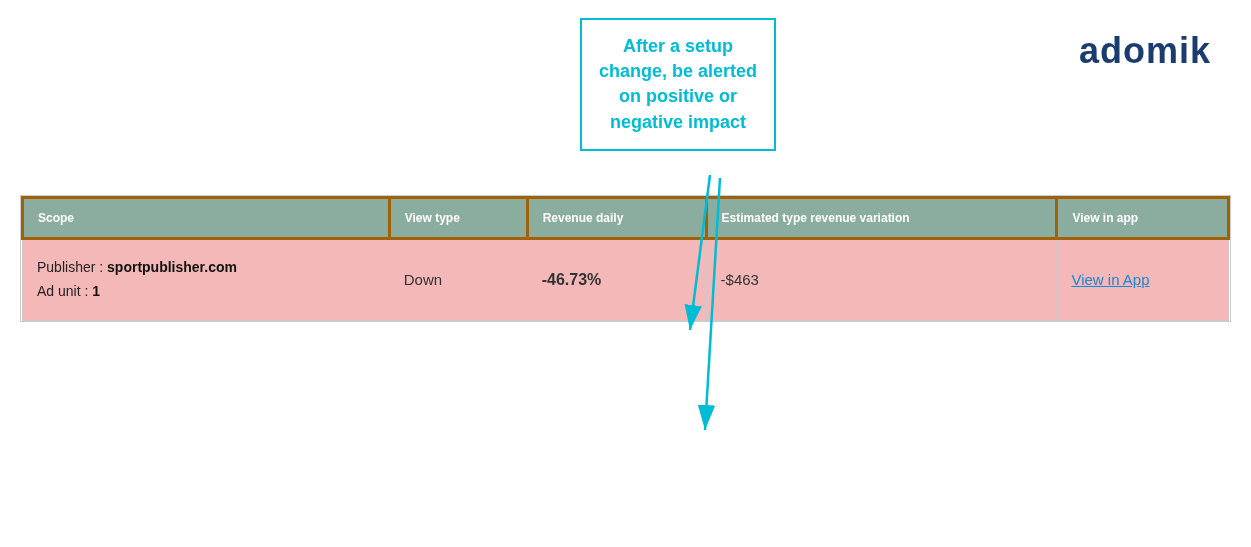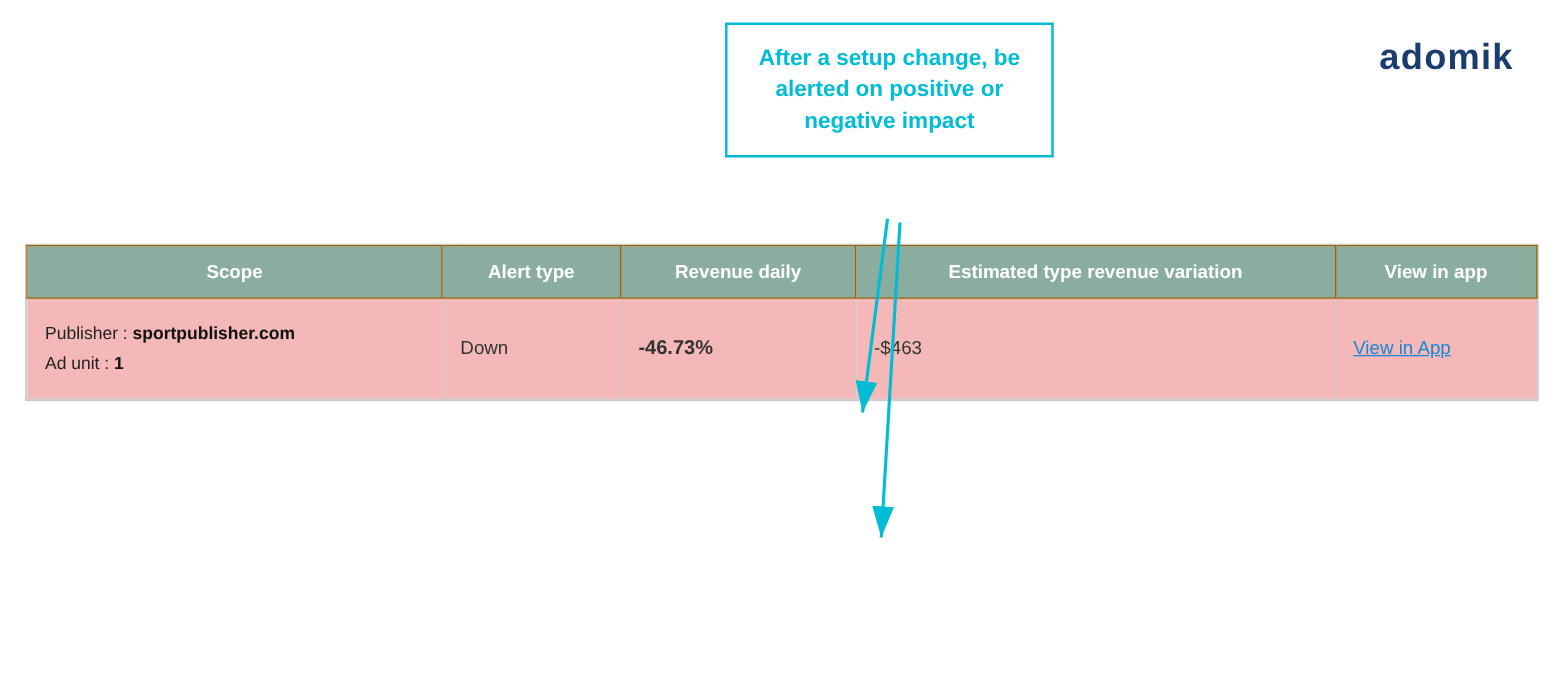--- a/index.html
+++ b/index.html
@@ -17,33 +17,33 @@
       height: 547px;
       position: relative;
       padding: 20px 20px 20px 20px;
     }
 
     
     .logo {
       position: absolute;
       top: 30px;
       right: 40px;
-      font-size: 29px;
+      font-size: 36px;
       font-weight: bold;
       color: #1a3c6e;
       letter-spacing: 1px;
       margin-left: 40px;
     }
 
     
     .tooltip-box {
       position: absolute;
       top: 18px;
       left: 580px;
-      width: 263px;
+      width: 196px;
       border: 2.5px solid #00bcd4;
       background: #fff;
       padding: 14px 16px;
       z-index: 10;
     }
     .tooltip-box p {
       color: #00bcd4;
       font-size: 18px;
       font-weight: bold;
       line-height: 1.4;
@@ -72,24 +72,24 @@
 
     table {
       width: 100%;
       border-collapse: collapse;
     }
 
     thead tr th {
       background: #8aada0;
       color: #fff;
       font-weight: bold;
-      font-size: 15px;
+      font-size: 12px;
       padding: 12px 14px;
-      text-align: center;
-      border: 1px solid #a16207;
+      text-align: left;
+      border: 3px solid #a16207;
     }
 
     tbody tr.row-red {
       background: #f4b8b8;
     }
     tbody tr.row-green {
       background: #c8f0dc;
     }
 
     tbody tr td {
@@ -158,21 +158,21 @@
     <line x1="710" y1="175" x2="690" y2="330" stroke="#00bcd4" stroke-width="2.5" marker-end="url(#arrowhead)"></line>
 
     <line x1="720" y1="178" x2="705" y2="430" stroke="#00bcd4" stroke-width="2.5" marker-end="url(#arrowhead)"></line>
   </svg>
 
   <div class="table-wrapper">
     <table>
       <thead>
         <tr>
           <th>Scope</th>
-          <th>Alert type</th>
+          <th>View type</th>
           <th>Revenue daily</th>
           <th>Estimated type revenue variation</th>
           <th>View in app</th>
         </tr>
       </thead>
       <tbody id="table-body">
       <tr class="row-red">
             <td>
       <div class="scope-cell">
         <span class="normal-text">Publisher : </span><span class="bold-text">sportpublisher.com</span><br>

